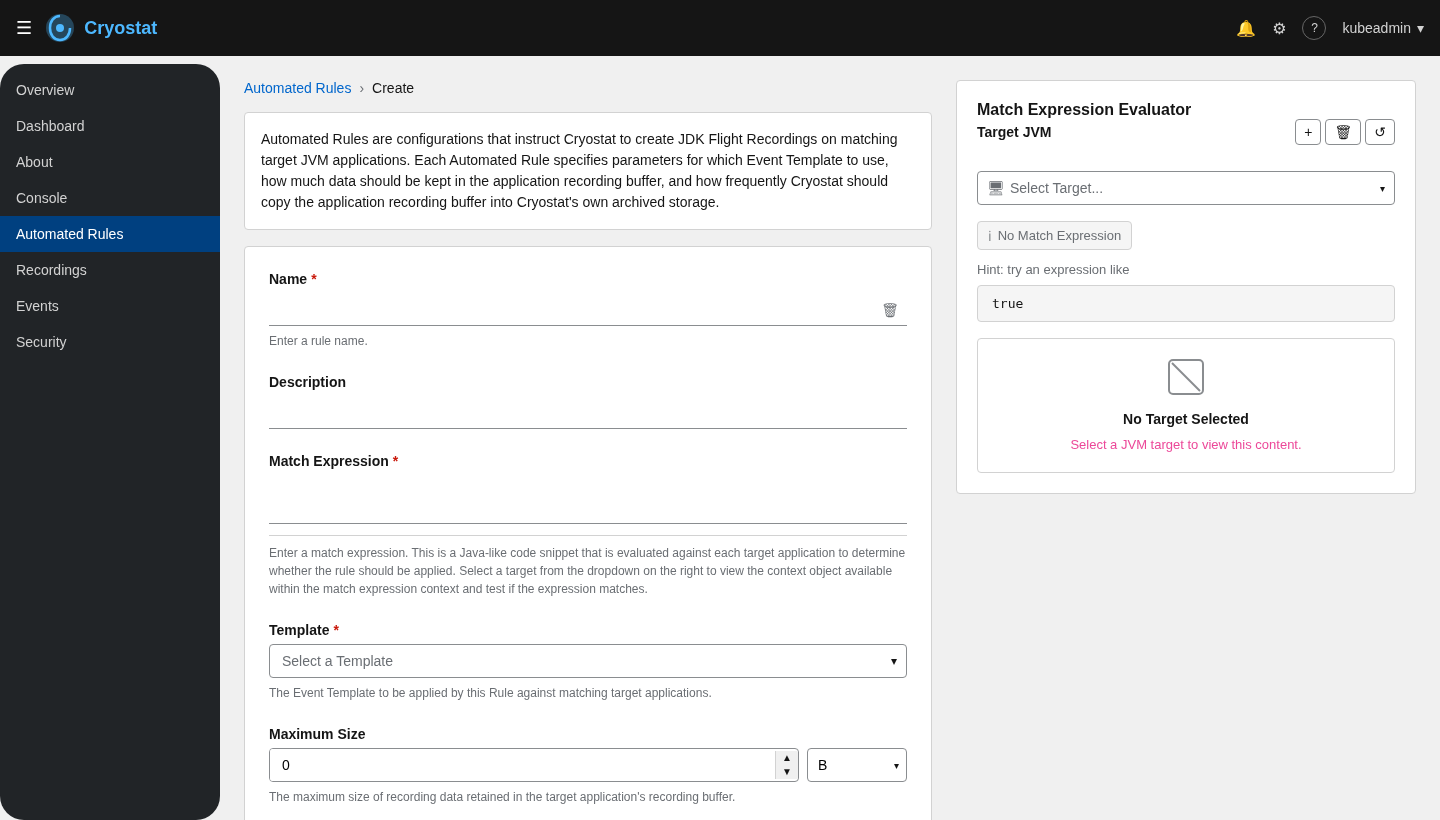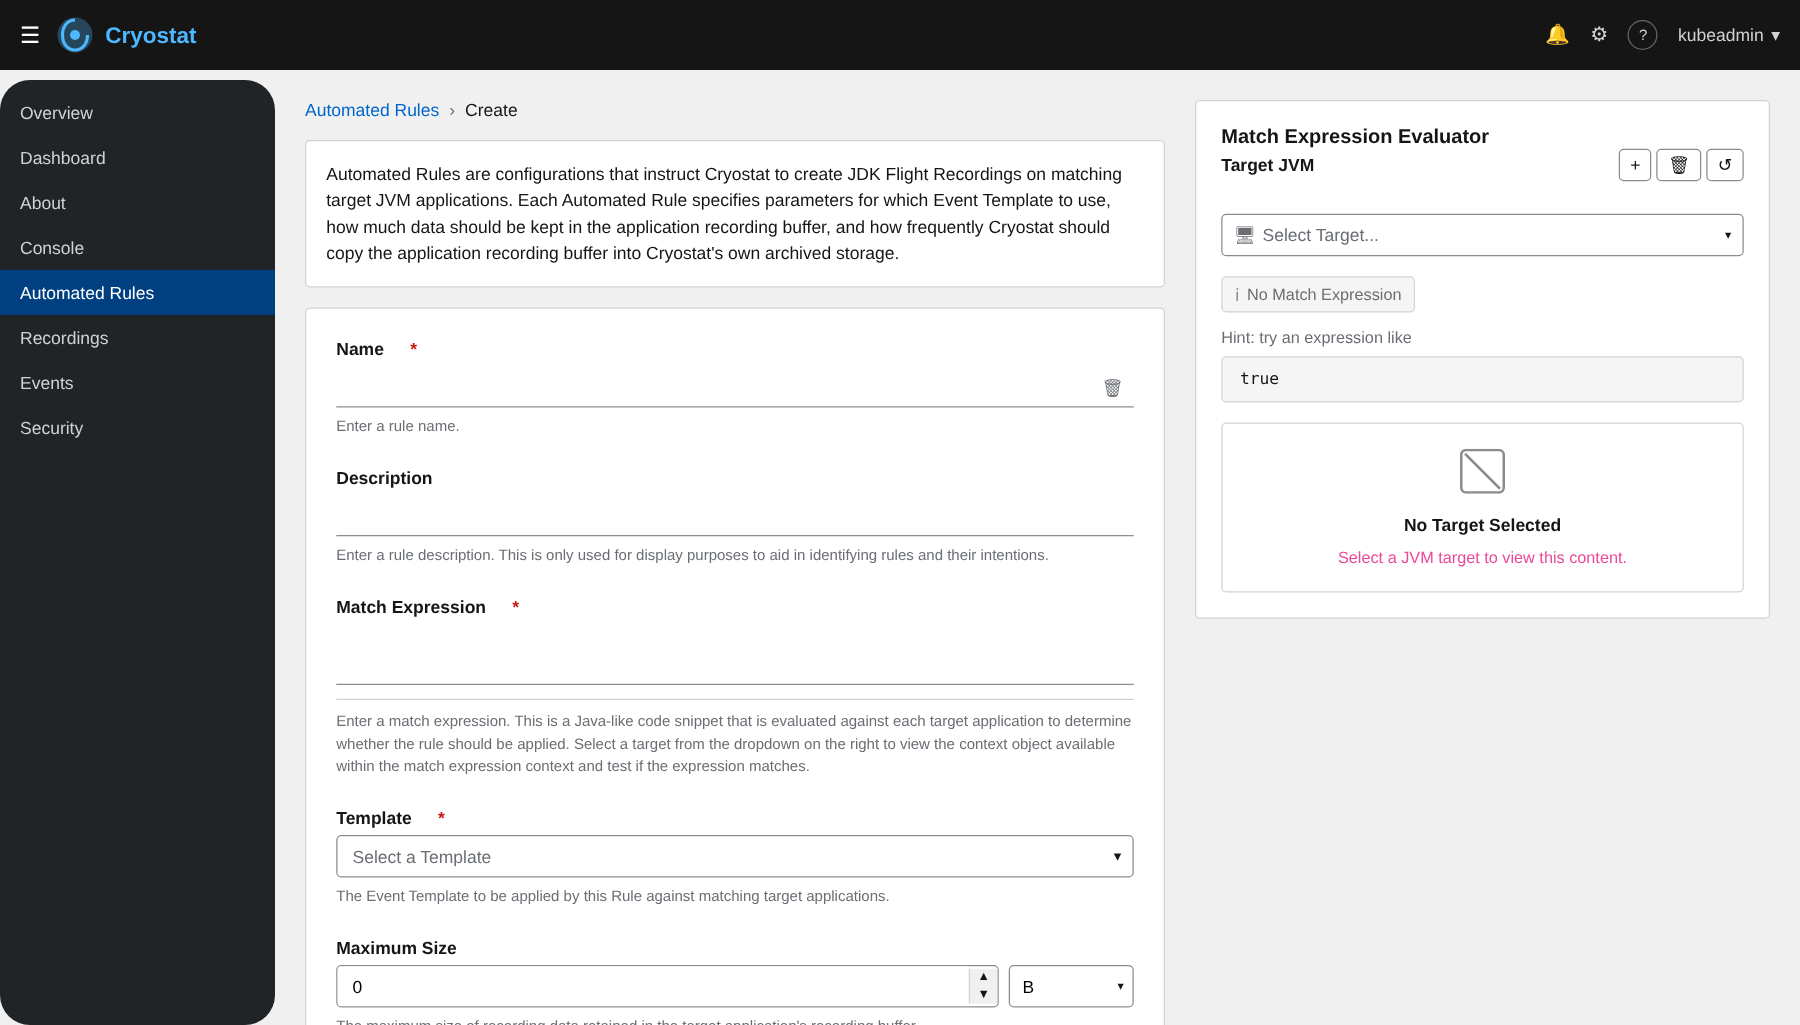--- a/index.html
+++ b/index.html
@@ -90,21 +90,21 @@
       padding: 24px;
     }
 
     .form-group { margin-bottom: 24px; }
     .form-label {
       font-size: 14px;
       font-weight: 600;
       margin-bottom: 6px;
       display: flex;
       align-items: center;
-      gap: 21px;
+      gap: 4px;
     }
     .required-star { color: #c9190b; }
     .form-input {
       width: 100%;
       padding: 8px 12px;
       border: none;
       border-bottom: 1px solid #8a8d90;
       background: transparent;
       font-size: 14px;
       outline: none;
@@ -444,21 +444,20 @@
           <span class="form-input-icon">🗑</span>
         </div>
         <div class="form-helper">Enter a rule name.</div>
       </div>
 
       <div class="form-group">
         <div class="form-label">
           <span>Description</span>
         </div>
         <input type="text" class="form-input" style="">
-        <div class="form-helper">Enter a rule description. This is only used for display purposes to aid in identifying rules and their intentions.</div>
       </div>
 
       <div class="form-group">
         <div class="form-label">
           <span>Match Expression</span>
           <span class="required-star">*</span>
         </div>
         <textarea class="match-expr-input-area" rows="2" style=""></textarea>
         <hr class="divider">
         <div class="form-helper">Enter a match expression. This is a Java-like code snippet that is evaluated against each target application to determine whether the rule should be applied. Select a target from the dropdown on the right to view the context object available within the match expression context and test if the expression matches.</div>

